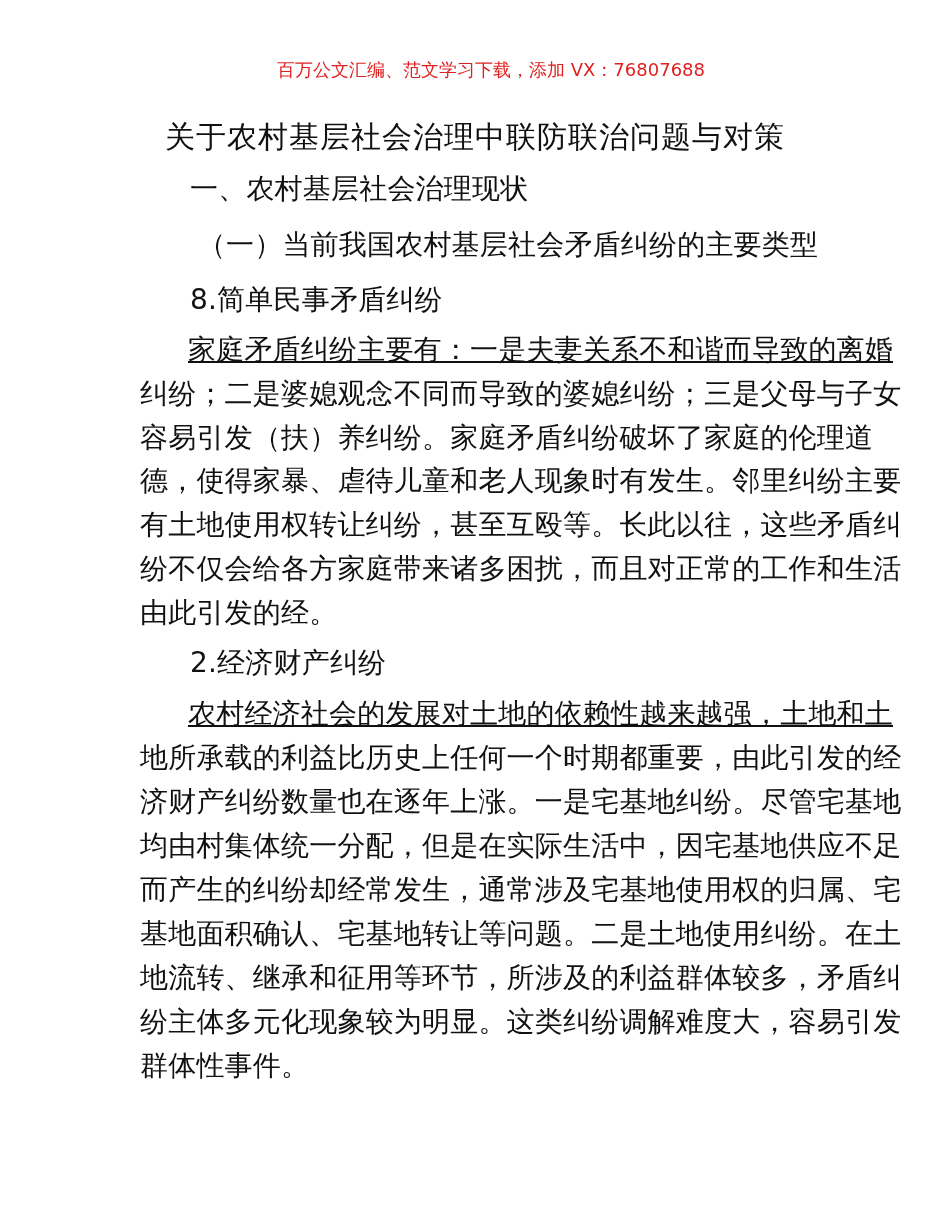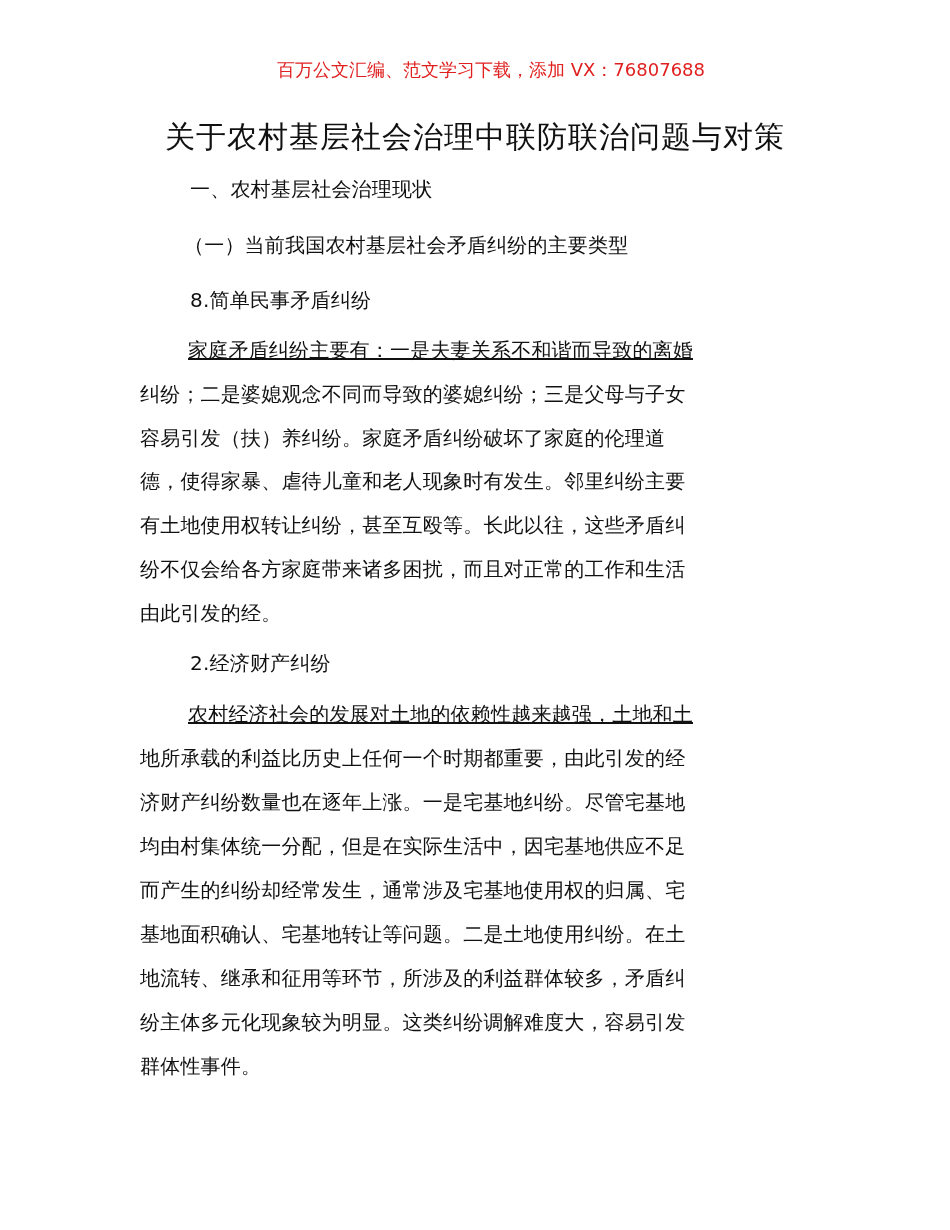--- a/index.html
+++ b/index.html
@@ -11,26 +11,26 @@
     .banner {
       position: absolute; left: 0; top: 56px; width: 950px; text-align: center;
       font-size: 18px; line-height: 28px; letter-spacing: 0px; margin-left: 16px;
     }
     .title {
       position: absolute; left: 0; top: 113px; width: 950px; text-align: center;
       font-size: 30px; line-height: 48px; letter-spacing: 1px;
     }
     .line {
       position: absolute; left: 140px; width: 672px;
-      font-size: 20px; line-height: 34px; white-space: nowrap;
+      font-size: 28px; line-height: 34px; white-space: nowrap;
       letter-spacing: 0.2px;
     }
     .ind { left: 188px; text-decoration: underline; }
     .h1 { left: 190px; }
-    .h2 { left: 184px; }
+    .h2 { left: 172px; text-align: center; }
   </style>
 </head>
 <body>
 
 <div>
   <div class="banner" style="color:#e0201f">百万公文汇编、范文学习下载，添加 VX：76807688</div>
   <div class="title">关于农村基层社会治理中联防联治问题与对策</div>
 
   <div class="line h1" style="top:172px">一、农村基层社会治理现状</div>
   <div class="line h2" style="top:228px">（一）当前我国农村基层社会矛盾纠纷的主要类型</div>

